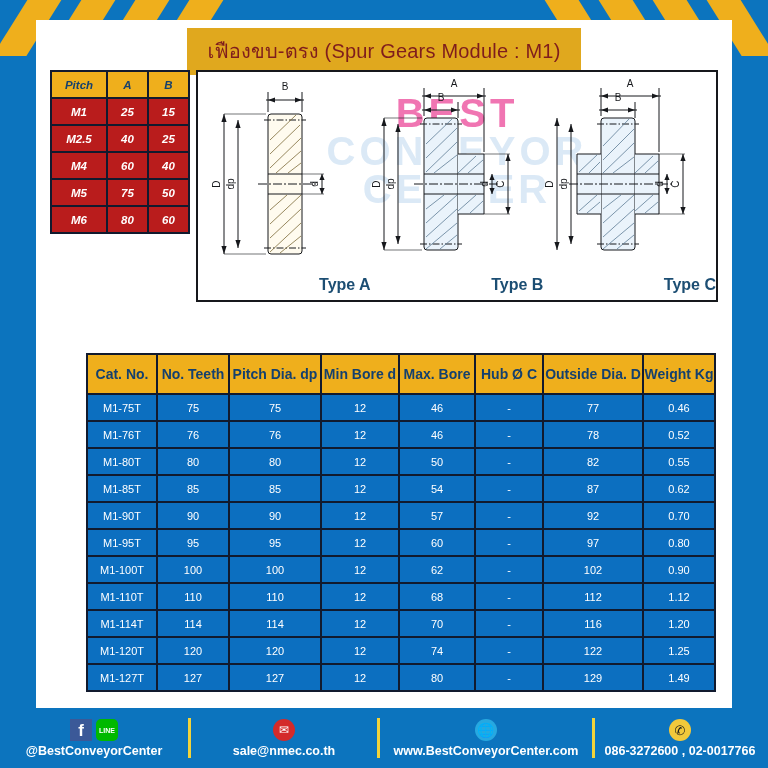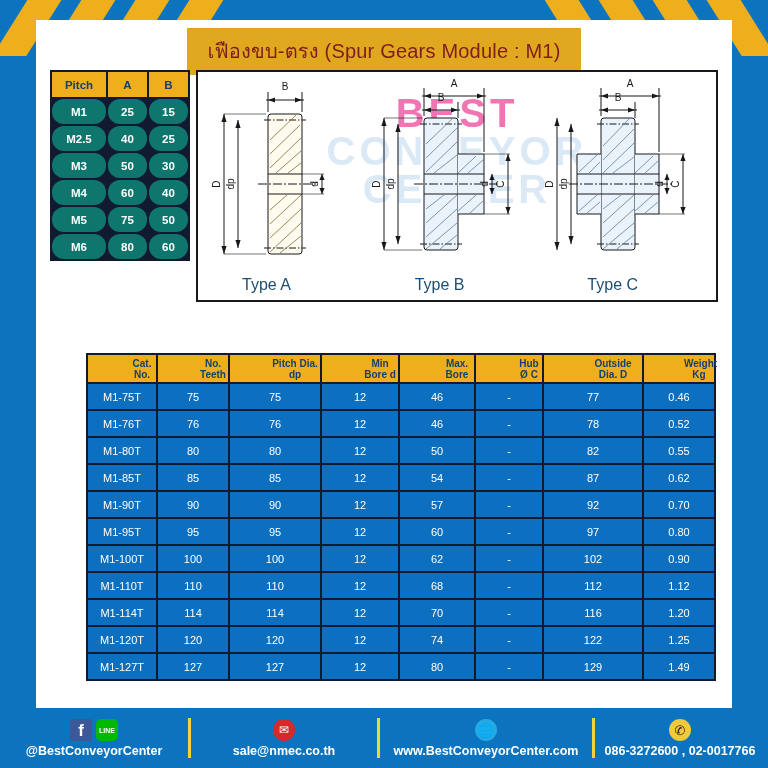--- a/index.html
+++ b/index.html
@@ -60,57 +60,57 @@
     border-spacing: 2px;
     background: #111A2E;
     width: 136px;
     table-layout: fixed;
   }
   table.pitch th, table.pitch td {
     height: 25px; text-align: center; vertical-align: middle;
     font-size: 11.5px; font-weight: bold;
   }
   table.pitch th { background: #EFAF1C; color: #14406E; }
-  table.pitch td { background: #0f766e; color: #FFFFFF; font-weight: bold; border-radius: 12px; }
+  table.pitch td { background: #b91c1c; color: #FFFFFF; font-weight: bold; }
   table.pitch .c-pitch { width: 54px; }
   table.pitch .c-a, table.pitch .c-b { width: 39px; }
 
-  .pitch-holder { position: absolute; left: 0; top: 0; }
+  .pitch-holder { position: absolute; left: 0; top: 0; font-style: italic; }
 
   
   .diagrams {
     position: absolute; left: 146px; top: 0; width: 522px; height: 232px;
     border: 2px solid #16181C;
     background: #FFFFFF;
     overflow: hidden;
   }
   .wm {
     position: absolute; left: 0; top: 22px; width: 100%;
     text-align: center; line-height: 38px;
     font-size: 40px; font-weight: bold; letter-spacing: 4px;
     color: #CFE2F3; opacity: .75; user-select: none;
   }
   .wm-line.orange { color: #ec4899; }
   .dia-row { position: absolute; left: 0; top: 0; width: 100%; height: 100%; display: flex; }
   .dia-cell { flex: 1 1 0; position: relative; }
   .dia-cell svg { position: absolute; left: 50%; top: 6px; transform: translateX(-50%); }
   .dia-label {
     position: absolute; left: 0; bottom: 6px; width: 100%;
-    text-align: left; font-size: 16px; font-weight: normal; color: #1C4E73; margin-left: 44px;
+    text-align: right; font-size: 16px; font-weight: bold; color: #1C4E73;
   }
 
   
   .main-table-wrap { position: absolute; left: 50px; top: 333px; width: 600px; }
   table.main {
     border-collapse: separate; border-spacing: 2px;
     background: #111A2E; width: 600px; table-layout: fixed;
   }
   table.main th {
     background: #EFAF1C; color: #14406E;
-    font-size: 10px; font-weight: bold; height: 27px; text-align: center; padding-left: 40px;
+    font-size: 14px; font-weight: bold; height: 38px; text-align: center;
   }
   table.main td {
     background: #0C6FC0; color: #FFFFFF;
     font-size: 11px; height: 25px; text-align: center; font-weight: normal;
   }
 
   
   .footer {
     position: absolute; left: 0; bottom: 0; width: 768px; height: 60px;
     display: flex; align-items: center;
@@ -171,25 +171,20 @@
         <tbody>
             <tr>
               <td class="c-pitch">M1</td>
               <td class="c-a">25</td>
               <td class="c-b">15</td>
             </tr>
             <tr>
               <td class="c-pitch">M2.5</td>
               <td class="c-a">40</td>
               <td class="c-b">25</td>
-            </tr>
-            <tr>
-              <td class="c-pitch">M3</td>
-              <td class="c-a">50</td>
-              <td class="c-b">30</td>
             </tr>
             <tr>
               <td class="c-pitch">M4</td>
               <td class="c-a">60</td>
               <td class="c-b">40</td>
             </tr>
             <tr>
               <td class="c-pitch">M5</td>
               <td class="c-a">75</td>
               <td class="c-b">50</td>

